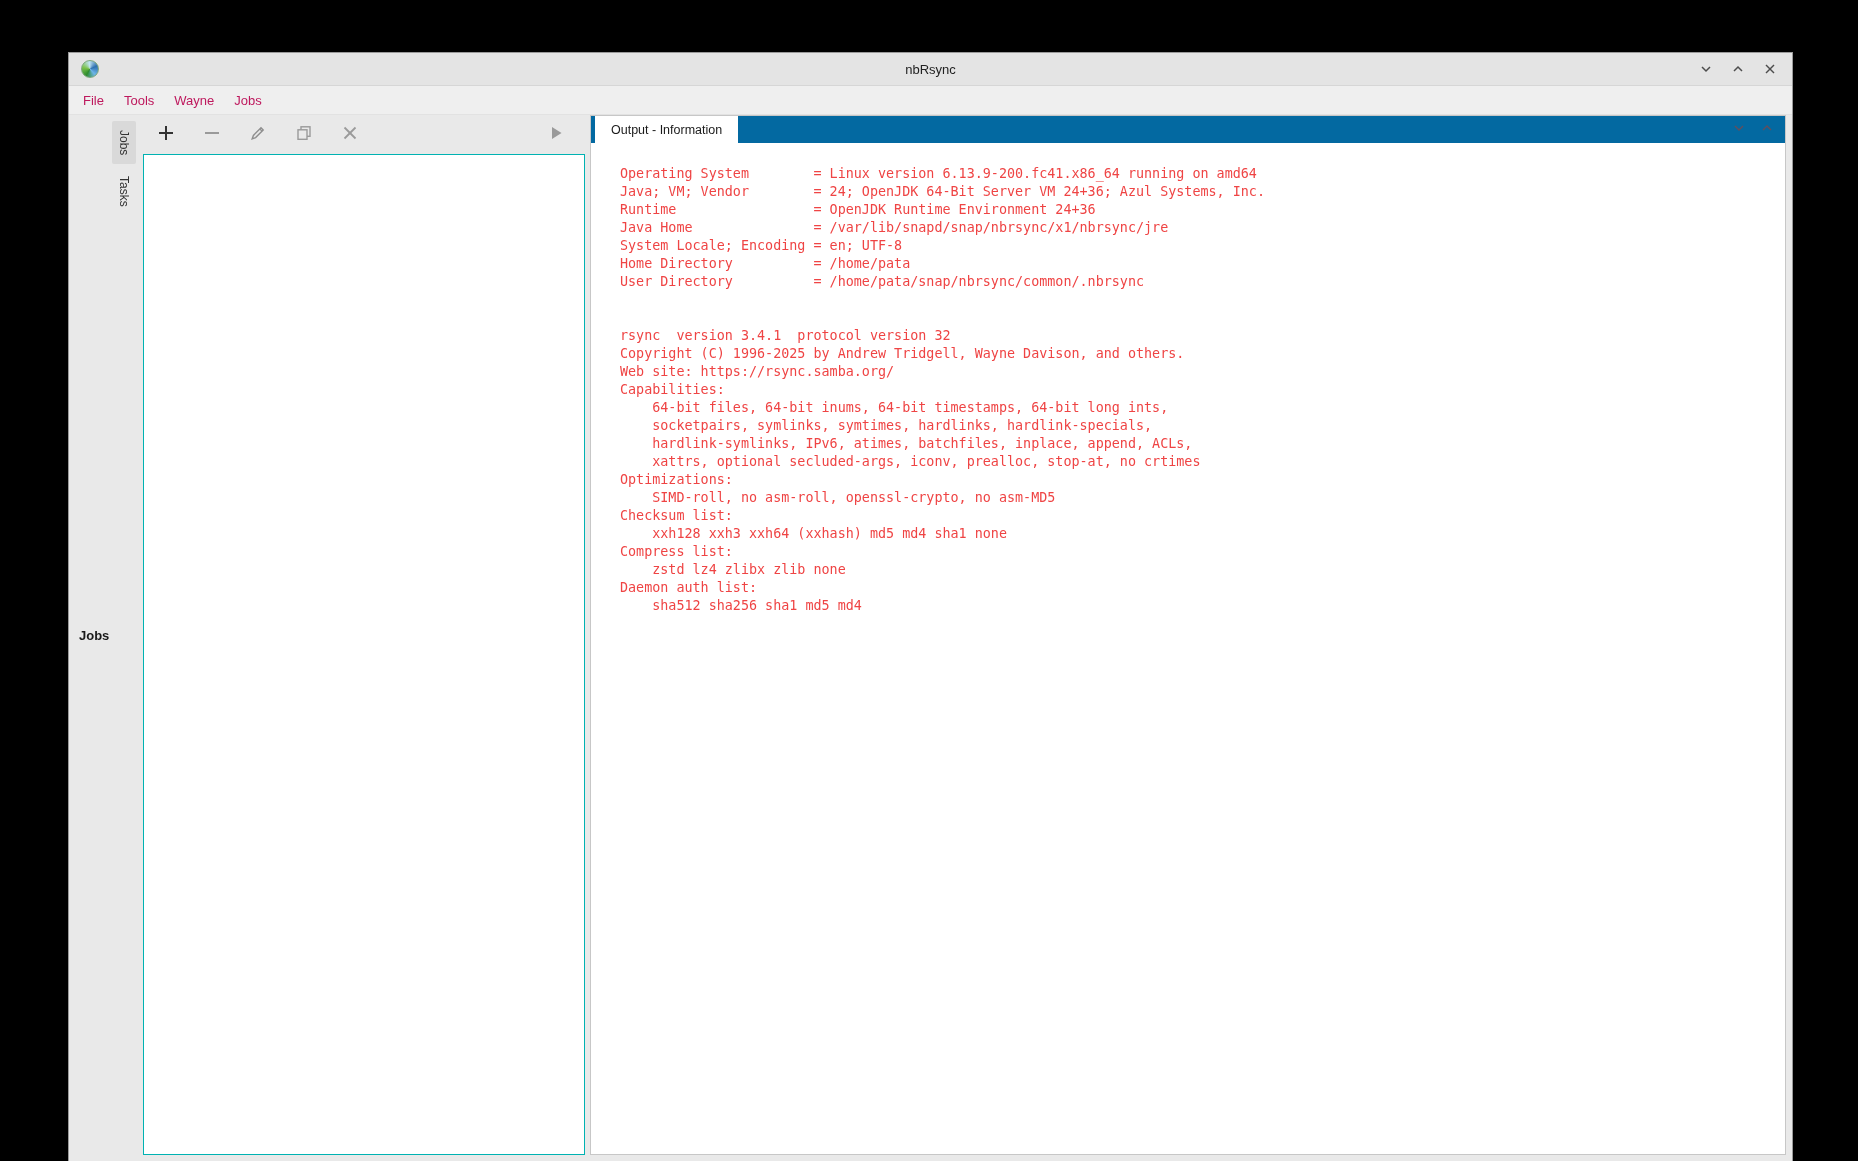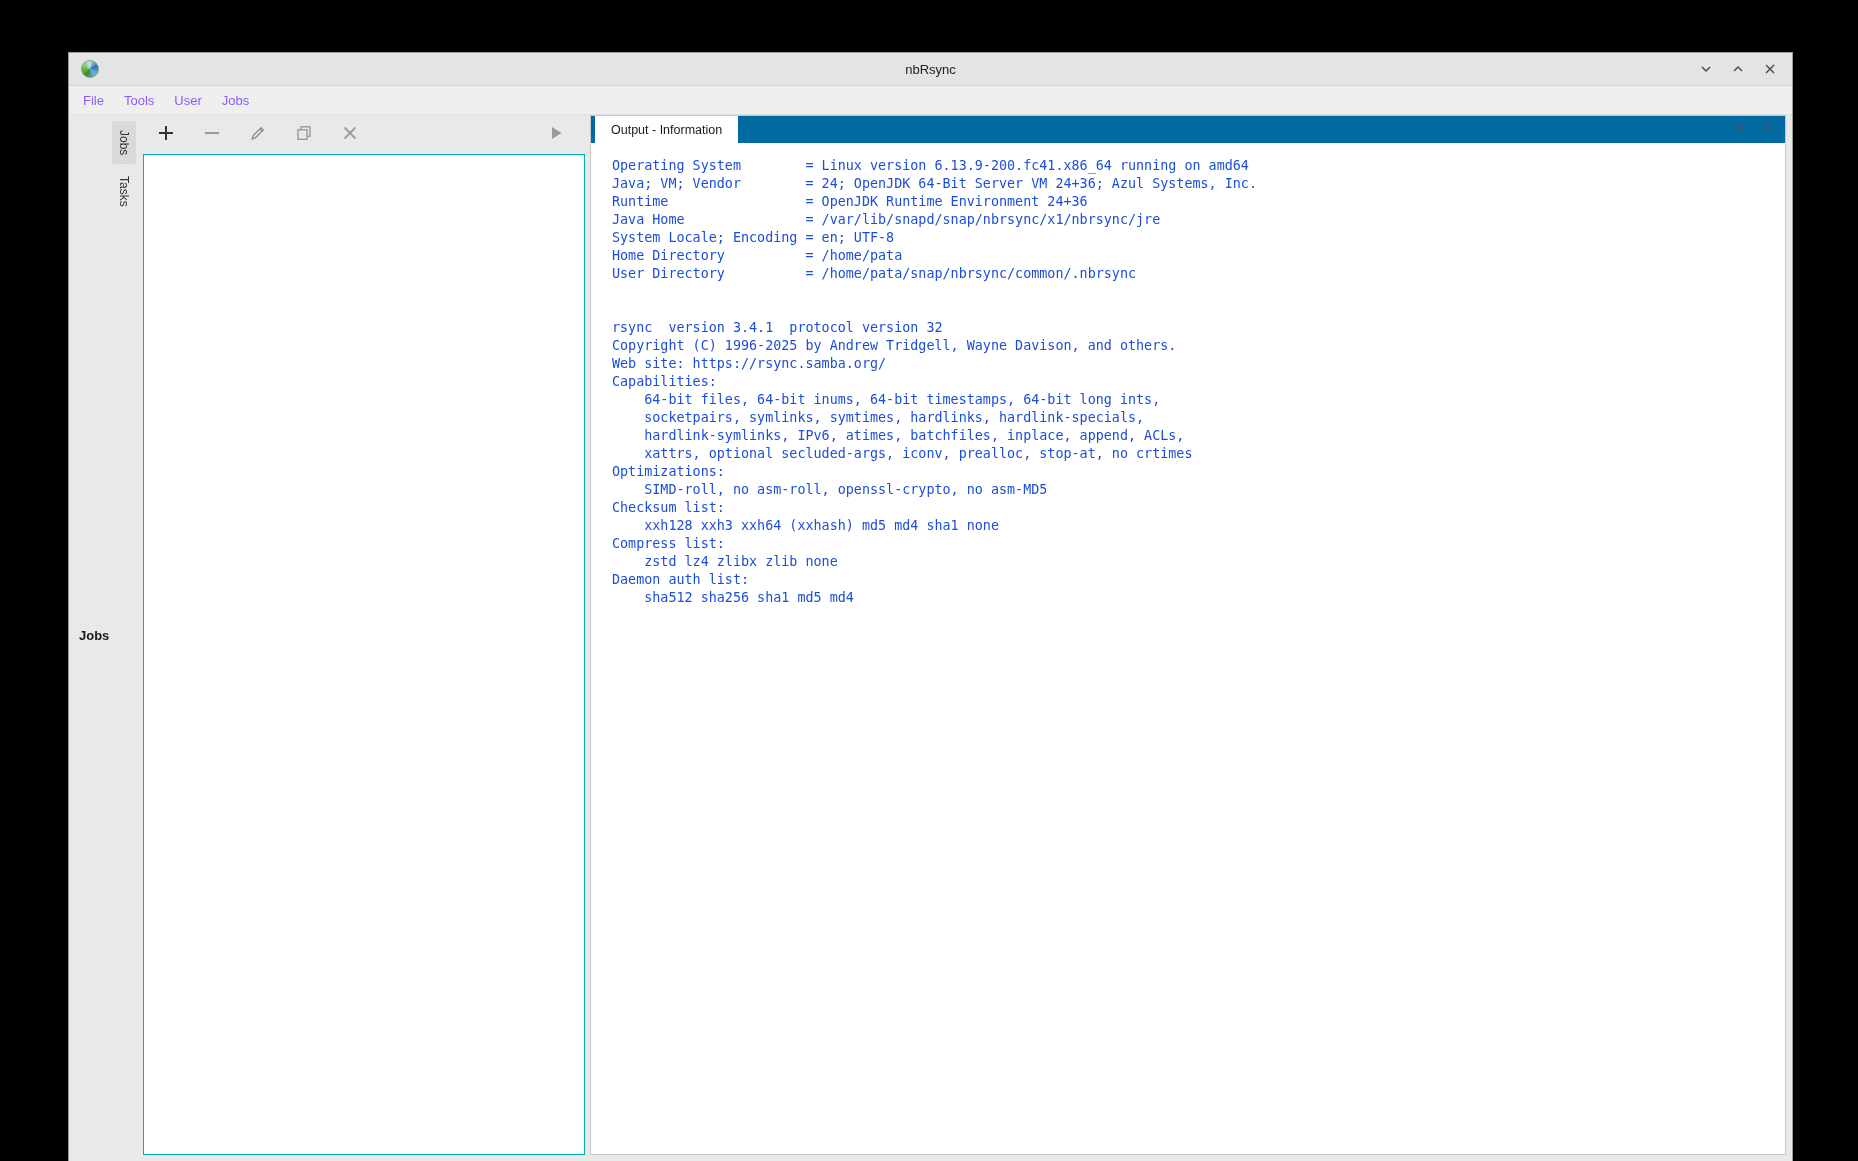--- a/index.html
+++ b/index.html
@@ -39,21 +39,21 @@
   .win-btn svg { display: block; }
 
   
   .menubar {
     flex: 0 0 29px;
     background: #efefef;
     border-bottom: 1px solid #e2e2e2;
     display: flex; align-items: stretch; padding: 0 4px;
   }
   .menu-item {
-    padding: 0 10px; font-size: 13px; color: #8b5cf6;
+    padding: 0 10px; font-size: 13px; color: #be185d;
     display: flex; align-items: center;
   }
 
   
   .main { flex: 1 1 auto; display: flex; min-height: 0; }
 
   .left-dock { flex: 0 0 516px; display: flex; min-height: 0; }
   .dock-header {
     flex: 0 0 27px; display: flex; align-items: center;
     padding-left: 10px;
@@ -104,24 +104,24 @@
     font-size: 12.5px; color: #1a1a1a;
   }
   .strip-icons { margin-left: auto; display: flex; align-items: center; gap: 8px; padding-right: 8px; }
   .strip-btn { width: 20px; height: 20px; display: flex; align-items: center; justify-content: center; background: transparent; border: 0; padding: 0; }
 
   .output-area {
     flex: 1 1 auto; background: #fff; overflow: hidden;
     padding: 14px 10px 10px 21px;
   }
   .output-area pre {
-    margin: 0;
+    margin: 8px;
     font-family: "DejaVu Sans Mono", monospace;
     font-size: 13.4px; line-height: 18px;
-    color: #1d4ed8;
+    color: #ef4444;
     white-space: pre;
   }
 
   .status-bar { flex: 0 0 28px; }
 </style>
 </head>
 <body>
 
 <div class="app-window">
 
@@ -150,21 +150,21 @@
               <line x1="12" y1="4" x2="4" y2="12" stroke="#4d4d4d" stroke-width="1.5"></line>
             </svg>
         </span>
       </button>
     </div>
   </div>
 
   <div class="menubar">
     <div class="menu-item">File</div>
     <div class="menu-item">Tools</div>
-    <div class="menu-item">User</div>
+    <div class="menu-item">Wayne</div>
     <div class="menu-item">Jobs</div>
   </div>
 
   <div class="main">
 
     <div class="left-dock">
       <div class="dock-header">
         <span class="hdr-label">Jobs</span>
       </div>
       <div class="left-body">

